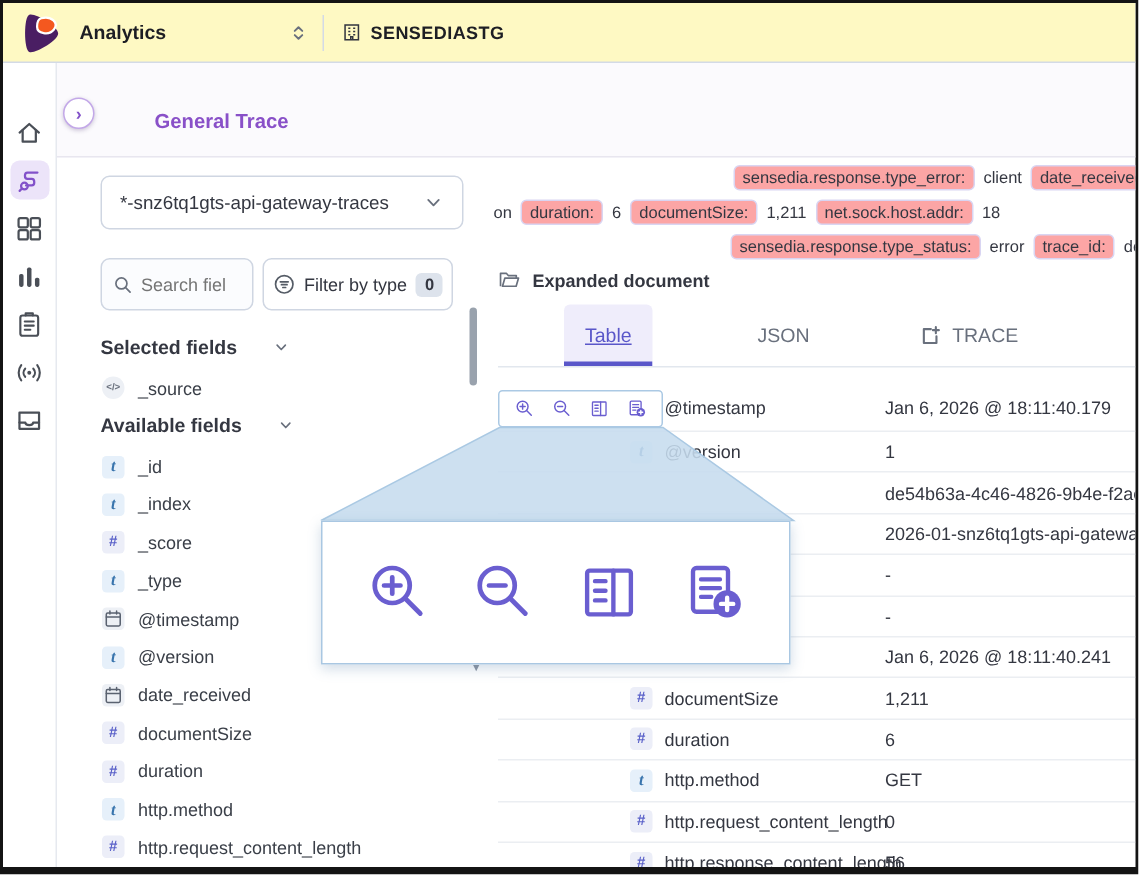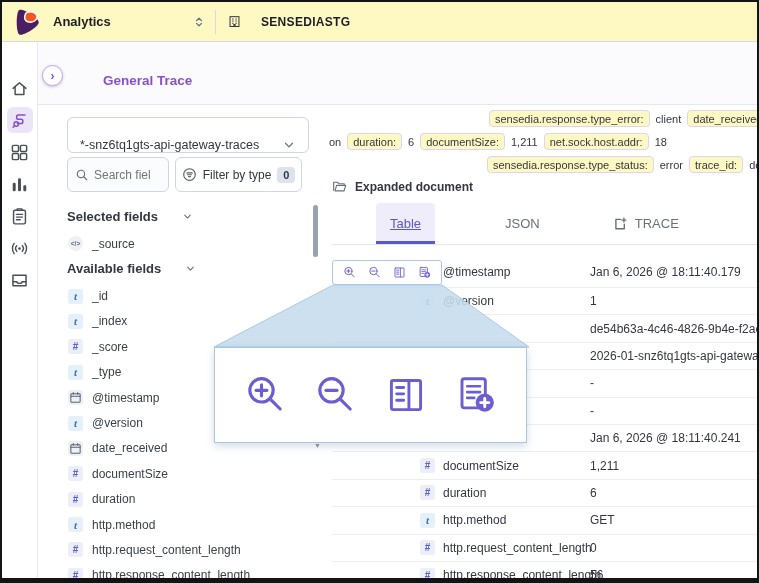--- a/index.html
+++ b/index.html
@@ -7,41 +7,41 @@
   body { font-family:"Liberation Sans","DejaVu Sans",sans-serif; color:#343741; }
   .frame { position:relative; width:759px; height:583px; border:2px solid #141414; border-bottom-width:5px; background:#fff; overflow:hidden; }
 
   
   .topbar { position:relative; height:40px; border-bottom:1px solid #d3dae6; display:flex; align-items:center; background:#fef9c3; z-index:10; }
   .logo { margin-left:11px; width:30px; height:30px; display:flex; align-items:center; }
   .app-select { margin-left:10px; width:152px; display:flex; align-items:center; justify-content:space-between; cursor:pointer; }
   .app-name { font-size:13px; font-weight:700; color:#1d1e24; }
   .sort-ic { color:#69707d; display:flex; }
   .tb-divider { width:1px; height:24px; background:#d3dae6; margin:0 12px 0 10px; }
-  .org { display:flex; align-items:center; gap:20px; font-size:12px; font-weight:700; color:#1d1e24; letter-spacing:.3px; }
+  .org { display:flex; align-items:center; gap:6px; font-size:12px; font-weight:700; color:#1d1e24; letter-spacing:.3px; }
   .org .ic { color:#343741; display:flex; }
 
   
   .shell { display:flex; height:536px; }
   .leftnav { width:36px; border-right:1px solid #e6e9ef; display:flex; flex-direction:column; align-items:center; padding-top:33px; gap:6px; background:#fff; z-index:9; }
   .nav-item { width:26px; height:26px; border-radius:6px; display:flex; align-items:center; justify-content:center; color:#4a4f57; cursor:pointer; }
   .nav-item.active { background:#ece4f9; color:#8251c9; }
 
   .main { position:relative; flex:1; overflow:hidden; }
 
   .page-header { position:absolute; left:0; right:0; top:0; height:63px; background:#fbfafd; border-bottom:1px solid #e8e6ef; }
   .expand-btn { position:absolute; left:4px; top:23px; width:21px; height:21px; border-radius:50%; border:1px solid #c3a8e8; background:#fff; color:#8251c9; font-size:12px; font-weight:700; line-height:18px; text-align:center; box-shadow:0 1px 3px rgba(60,30,100,.25); cursor:pointer; z-index:8; }
   .page-title { position:absolute; left:49px; top:31px; font-size:13.5px; font-weight:700; color:#8950c8;margin-left:16px; }
 
   
   .fields-panel { position:absolute; left:29px; top:75px; width:254px; bottom:0; font-size:12px; }
-  .index-select { height:36px; margin-right:12px; border:1px solid #cfd6e2; border-radius:6px; background:#fff; display:flex; align-items:flex-end; padding:0 12px; cursor:pointer; }
+  .index-select { height:36px; margin-right:12px; border:1px solid #cfd6e2; border-radius:6px; background:#fff; display:flex; align-items:center; padding:0 12px; cursor:pointer; }
   .index-select .txt { flex:1; font-size:12.5px; color:#343741; white-space:nowrap; overflow:hidden; }
   .index-select .ic { color:#69707d; display:flex; }
-  .search-row { margin-top:4px; display:flex; gap:6px; height:35px; }
+  .search-row { margin-top:19px; display:flex; gap:6px; height:35px; }
   .search-box { width:102px; border:1px solid #cfd6e2; border-radius:6px; background:#fbfcfe; display:flex; align-items:center; padding:0 7px; gap:5px; }
   .search-box .ic { color:#69707d; display:flex; flex:none; }
   .search-box input { border:none; outline:none; background:transparent; width:70px; font-size:12px; color:#69707d; font-family:inherit; }
   .filter-btn { width:127px; border:1px solid #cfd6e2; border-radius:6px; background:#fff; display:flex; align-items:center; justify-content:center; gap:6px; cursor:pointer; }
   .filter-btn .ic { color:#555c66; display:flex; }
   .filter-btn .lbl { font-size:12px; color:#343741; }
   .filter-count { min-width:18px; height:16px; background:#dde3ec; border-radius:4px; font-size:11px; font-weight:700; display:flex; align-items:center; justify-content:center; padding:0 4px; }
   .fields-list { margin-top:12px; }
   .group-row { display:flex; align-items:center; gap:24px; height:24px; margin-bottom:3px; font-size:13px; font-weight:700; color:#343741; cursor:pointer; }
   .group-row .ic { color:#69707d; display:flex; }
@@ -53,21 +53,21 @@
   .fbadge.source { background:#edf0f5; color:#69707d; border-radius:50%; font-size:6.5px; font-weight:700; }
   .scroll-thumb { position:absolute; left:246px; top:88px; width:5px; height:52px; border-radius:3px; background:#99a2ad; }
   .scroll-arrow { position:absolute; left:247px; top:325px; font-size:7px; color:#8b93a0; }
 
   
   .doc-panel { position:absolute; left:286px; top:63px; right:0; bottom:0; overflow:hidden; }
   .badge-line { position:absolute; white-space:nowrap; font-size:11px; color:#343741; display:flex; gap:6px; align-items:center; height:17px; }
   .badge-line:nth-child(1) { top:5px;  left:165px; }
   .badge-line:nth-child(2) { top:28px; left:5px; }
   .badge-line:nth-child(3) { top:51px; left:163px; }
-  .pill { background:#fef9c3; border:1px solid #d9d5f2; border-radius:4px; padding:0 5px; height:17px; display:inline-flex; align-items:center; cursor:pointer; }
+  .pill { background:#fca5a5; border:1px solid #d9d5f2; border-radius:4px; padding:0 5px; height:17px; display:inline-flex; align-items:center; cursor:pointer; }
   .doc-header { position:absolute; top:74px; left:8px; display:flex; align-items:center; gap:8px; font-size:12px; font-weight:700; color:#343741; }
   .doc-header .ic { color:#69707d; display:flex; }
   .tabs { position:absolute; top:98px; left:8px; right:0; height:42px; display:flex; align-items:stretch; gap:24px; border-bottom:1px solid #e2e7ee; }
   .tab { font-size:13px; font-weight:400; color:#69707d; display:flex; align-items:center; gap:7px; padding:0 2px; cursor:pointer;margin-left:44px; }
   .tab .ic { color:#69707d; display:flex; }
   .tab.active { color:#5a57c9; text-decoration:underline; background:#efedfb; padding:0 14px; border-radius:4px 4px 0 0; box-shadow:inset 0 -3px 0 #5a57c9; }
   .dtable { position:absolute; top:152px; left:8px; right:0; }
   .trow { position:relative; height:27.4px; border-bottom:1px solid #ebeef2; display:flex; align-items:center; gap:8px; padding-left:88px; font-size:12px; white-space:nowrap; }
   .trow:first-child { height:31px; }
   .trow .fval { position:absolute; left:258px; }

